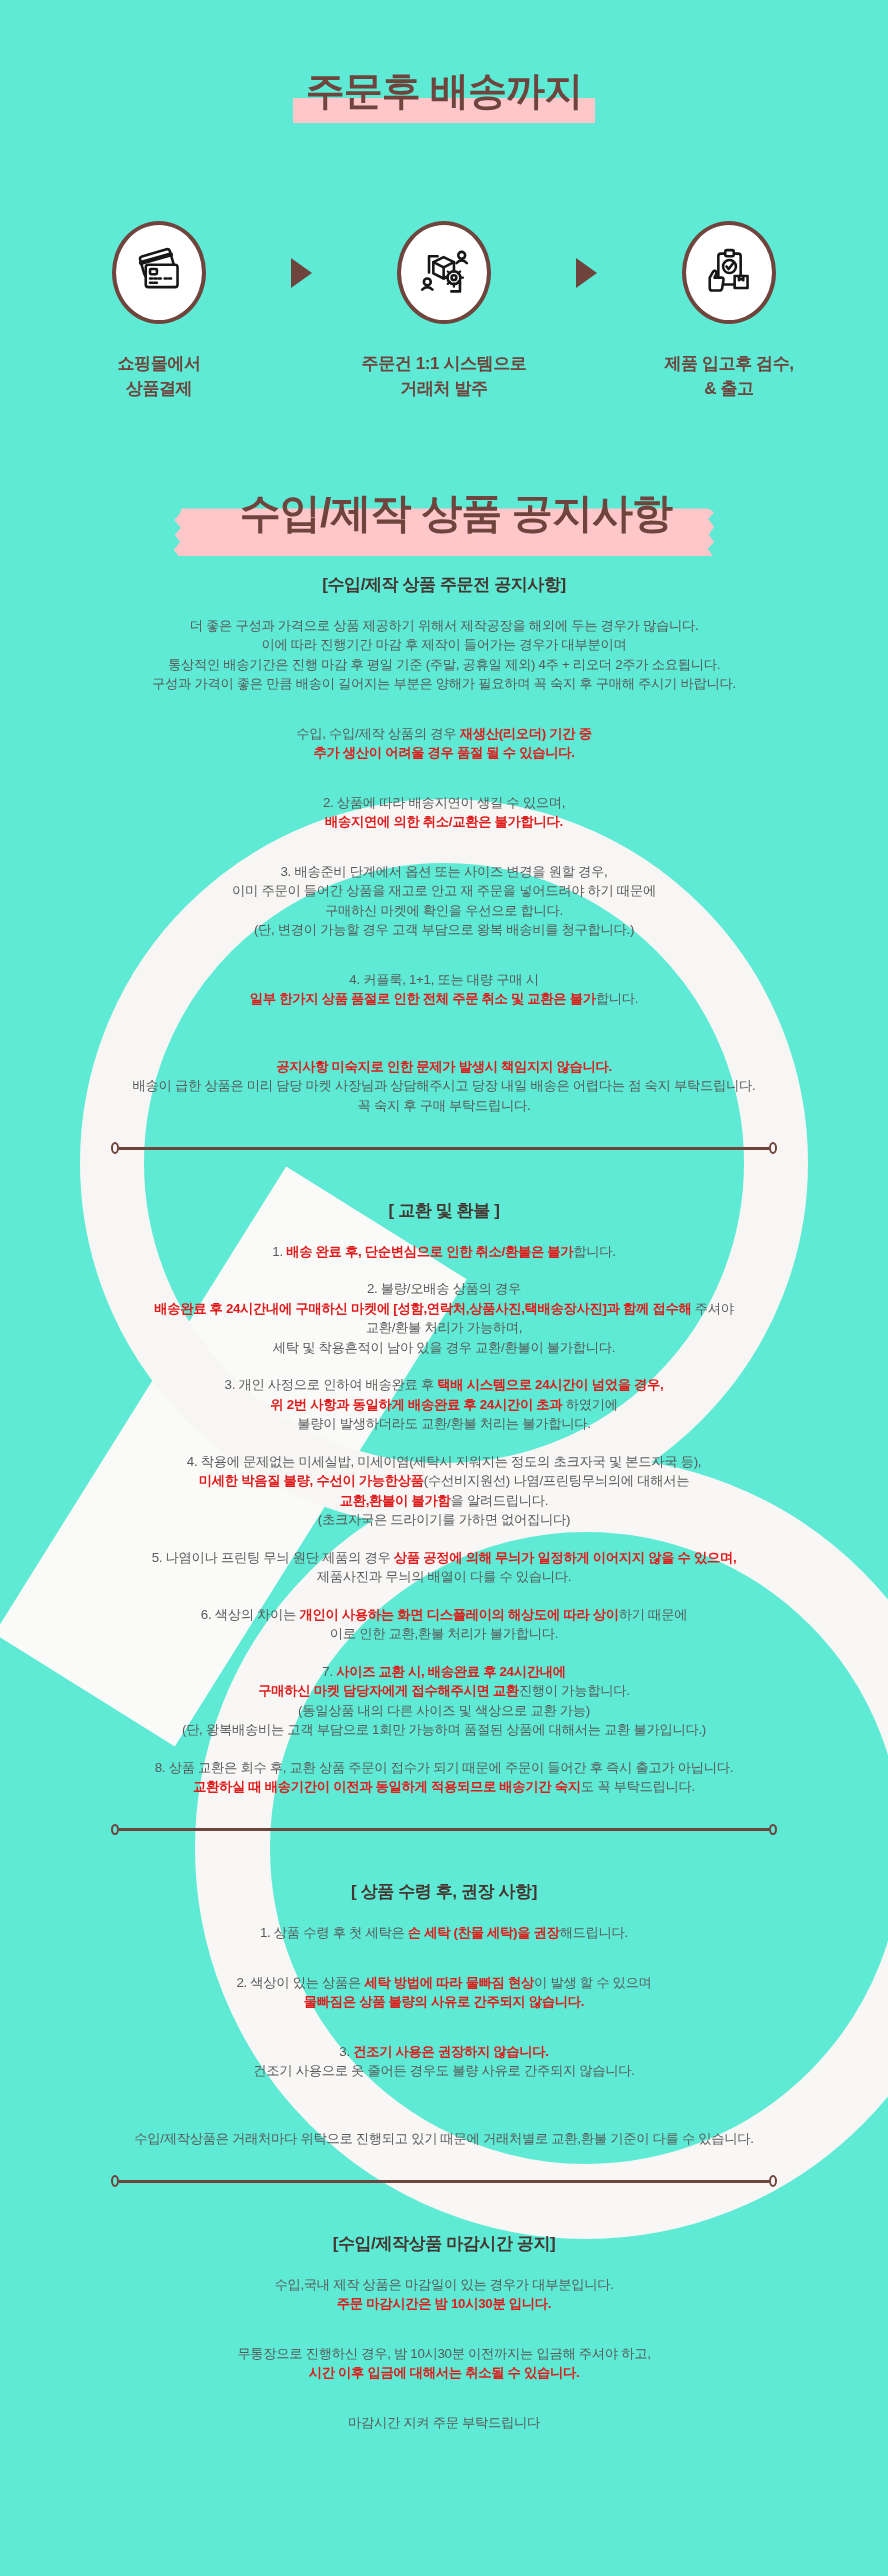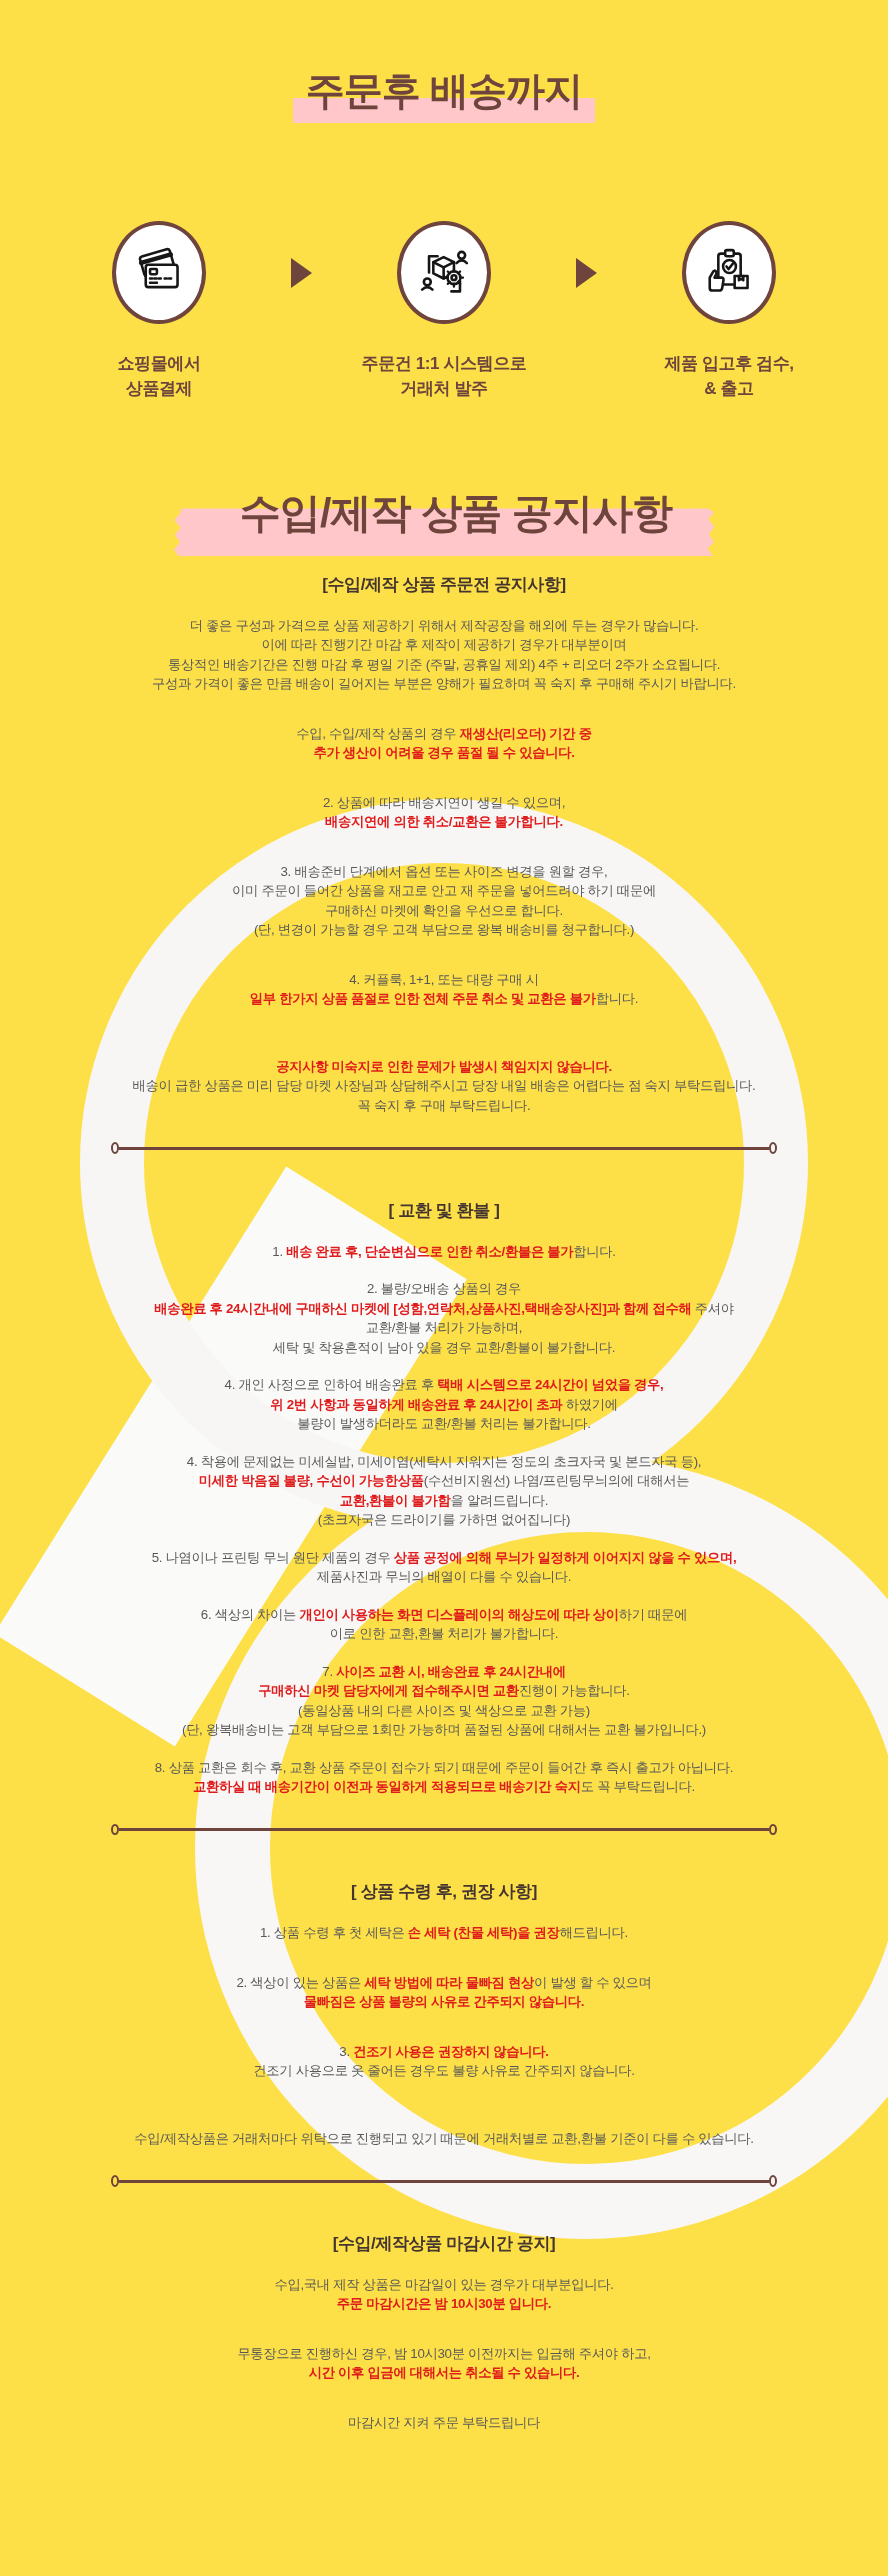--- a/index.html
+++ b/index.html
@@ -11,21 +11,21 @@
     --ink:#161616;
   }
   *{margin:0;padding:0;box-sizing:border-box;}
   html,body{background:#fff;}
   body{font-family:"Liberation Sans","DejaVu Sans",sans-serif;}
   .page{
     position:relative;
     width:888px;
     height:2576px;
     margin:0 auto;
-    background:#fde047;
+    background:#5eead4;
     overflow:hidden;
   }
   
   .wm{position:absolute;z-index:0;pointer-events:none;}
   .wm-ring-1{top:799px;left:80px;width:728px;height:728px;border:64px solid #f7f6f5;border-radius:50%;}
   .wm-ring-2{top:1457px;left:195px;width:782px;height:782px;border:75px solid #f8f7f6;border-radius:50%;}
   .wm-band{top:1181px;left:124px;width:213px;height:551px;background:#fafaf9;transform:rotate(32deg);}
   .layer{position:relative;z-index:1;}
 
   
@@ -226,21 +226,21 @@
       <span class="title2">
         <span class="tape"></span>
         <span class="t2-text">수입/제작 상품 공지사항</span>
       </span>
     </div>
 
     <div class="notice">
         <div class="notice-heading">[수입/제작 상품 주문전 공지사항]</div>
         <div class="para">
           <div class="line"><span class="seg-g">더 좋은 구성과 가격으로 상품 제공하기 위해서 제작공장을 해외에 두는 경우가 많습니다.</span></div>
-          <div class="line"><span class="seg-g">이에 따라 진행기간 마감 후 제작이 제공하기 경우가 대부분이며</span></div>
+          <div class="line"><span class="seg-g">이에 따라 진행기간 마감 후 제작이 들어가는 경우가 대부분이며</span></div>
           <div class="line"><span class="seg-g">통상적인 배송기간은 진행 마감 후 평일 기준 (주말, 공휴일 제외) 4주 + 리오더 2주가 소요됩니다.</span></div>
           <div class="line"><span class="seg-g">구성과 가격이 좋은 만큼 배송이 길어지는 부분은 양해가 필요하며 꼭 숙지 후 구매해 주시기 바랍니다.</span></div>
         </div>
         <div class="para sp-l" style="margin-top: 30px;">
           <div class="line"><span class="seg-g">수입, 수입/제작 상품의 경우 </span><span class="seg-r">재생산(리오더) 기간 중</span></div>
           <div class="line"><span class="seg-r">추가 생산이 어려울 경우 품절 될 수 있습니다.</span></div>
         </div>
         <div class="para sp-l" style="margin-top: 30px;">
           <div class="line"><span class="seg-g">2. 상품에 따라 배송지연이 생길 수 있으며,</span></div>
           <div class="line"><span class="seg-r">배송지연에 의한 취소/교환은 불가합니다.</span></div>
@@ -269,21 +269,21 @@
         <div class="para">
           <div class="line"><span class="seg-g">1. </span><span class="seg-r">배송 완료 후, 단순변심으로 인한 취소/환불은 불가</span><span class="seg-g">합니다.</span></div>
         </div>
         <div class="para">
           <div class="line"><span class="seg-g">2. 불량/오배송 상품의 경우</span></div>
           <div class="line"><span class="seg-r">배송완료 후 24시간내에 구매하신 마켓에 [성함,연락처,상품사진,택배송장사진]과 함께 접수해</span><span class="seg-g"> 주셔야</span></div>
           <div class="line"><span class="seg-g">교환/환불 처리가 가능하며,</span></div>
           <div class="line"><span class="seg-g">세탁 및 착용흔적이 남아 있을 경우 교환/환불이 불가합니다.</span></div>
         </div>
         <div class="para">
-          <div class="line"><span class="seg-g">4. 개인 사정으로 인하여 배송완료 후 </span><span class="seg-r">택배 시스템으로 24시간이 넘었을 경우,</span></div>
+          <div class="line"><span class="seg-g">3. 개인 사정으로 인하여 배송완료 후 </span><span class="seg-r">택배 시스템으로 24시간이 넘었을 경우,</span></div>
           <div class="line"><span class="seg-r">위 2번 사항과 동일하게 배송완료 후 24시간이 초과</span><span class="seg-g"> 하였기에</span></div>
           <div class="line"><span class="seg-g">불량이 발생하더라도 교환/환불 처리는 불가합니다.</span></div>
         </div>
         <div class="para">
           <div class="line"><span class="seg-g">4. 착용에 문제없는 미세실밥, 미세이염(세탁시 지워지는 정도의 초크자국 및 본드자국 등),</span></div>
           <div class="line"><span class="seg-r">미세한 박음질 불량, 수선이 가능한상품</span><span class="seg-g">(수선비지원선) 나염/프린팅무늬의에 대해서는</span></div>
           <div class="line"><span class="seg-r">교환,환불이 불가함</span><span class="seg-g">을 알려드립니다.</span></div>
           <div class="line"><span class="seg-g">(초크자국은 드라이기를 가하면 없어집니다)</span></div>
         </div>
         <div class="para">

